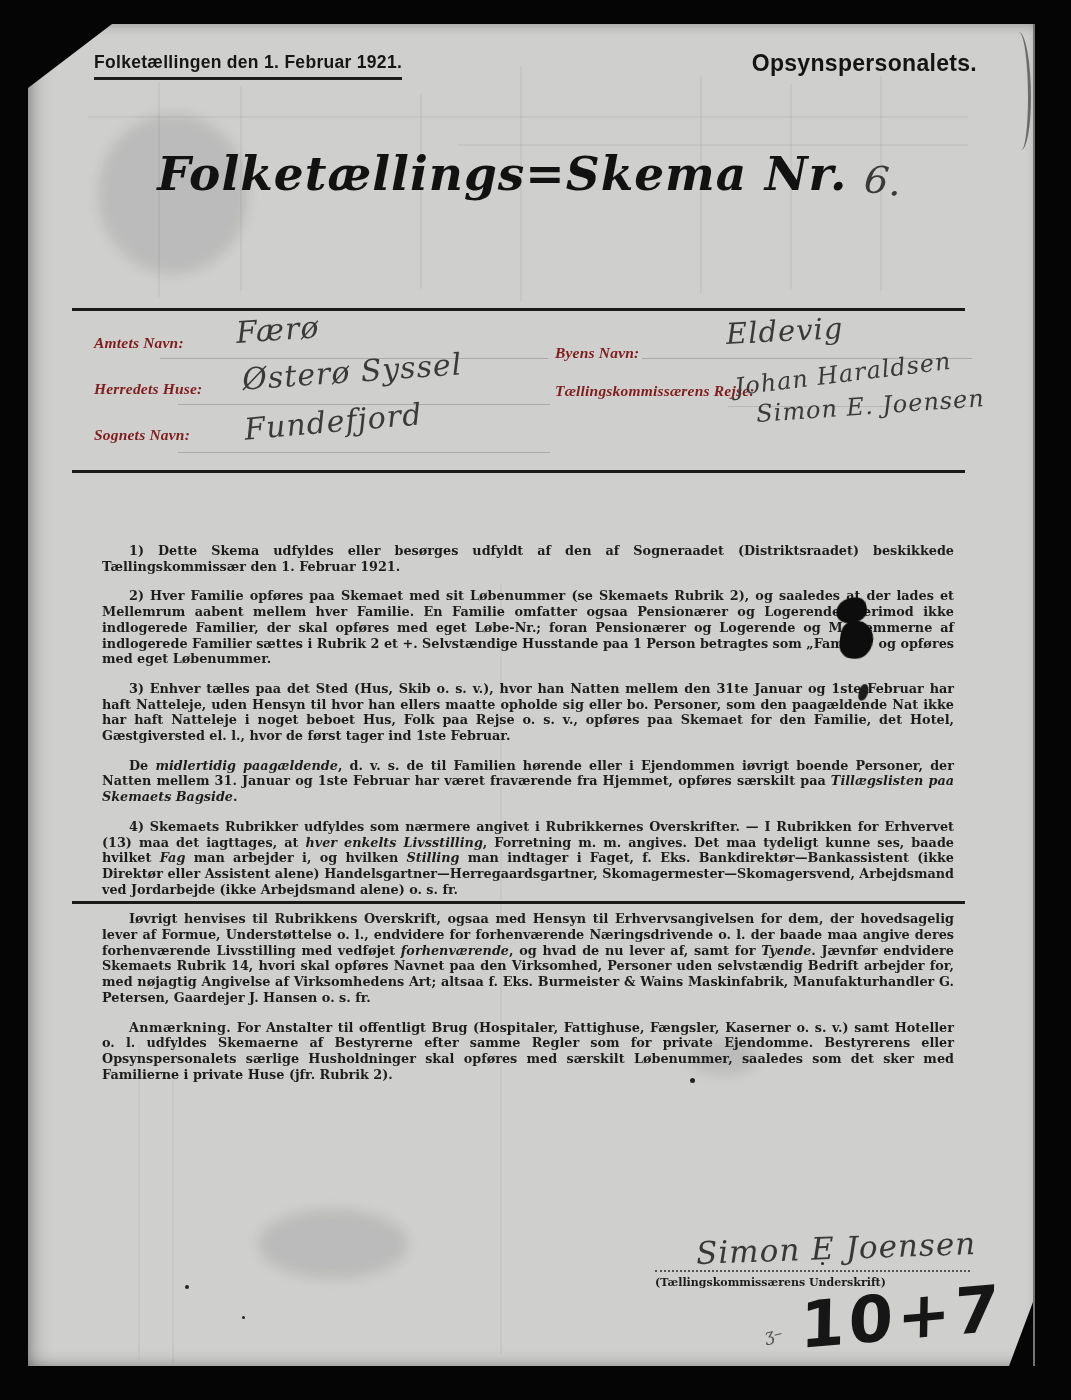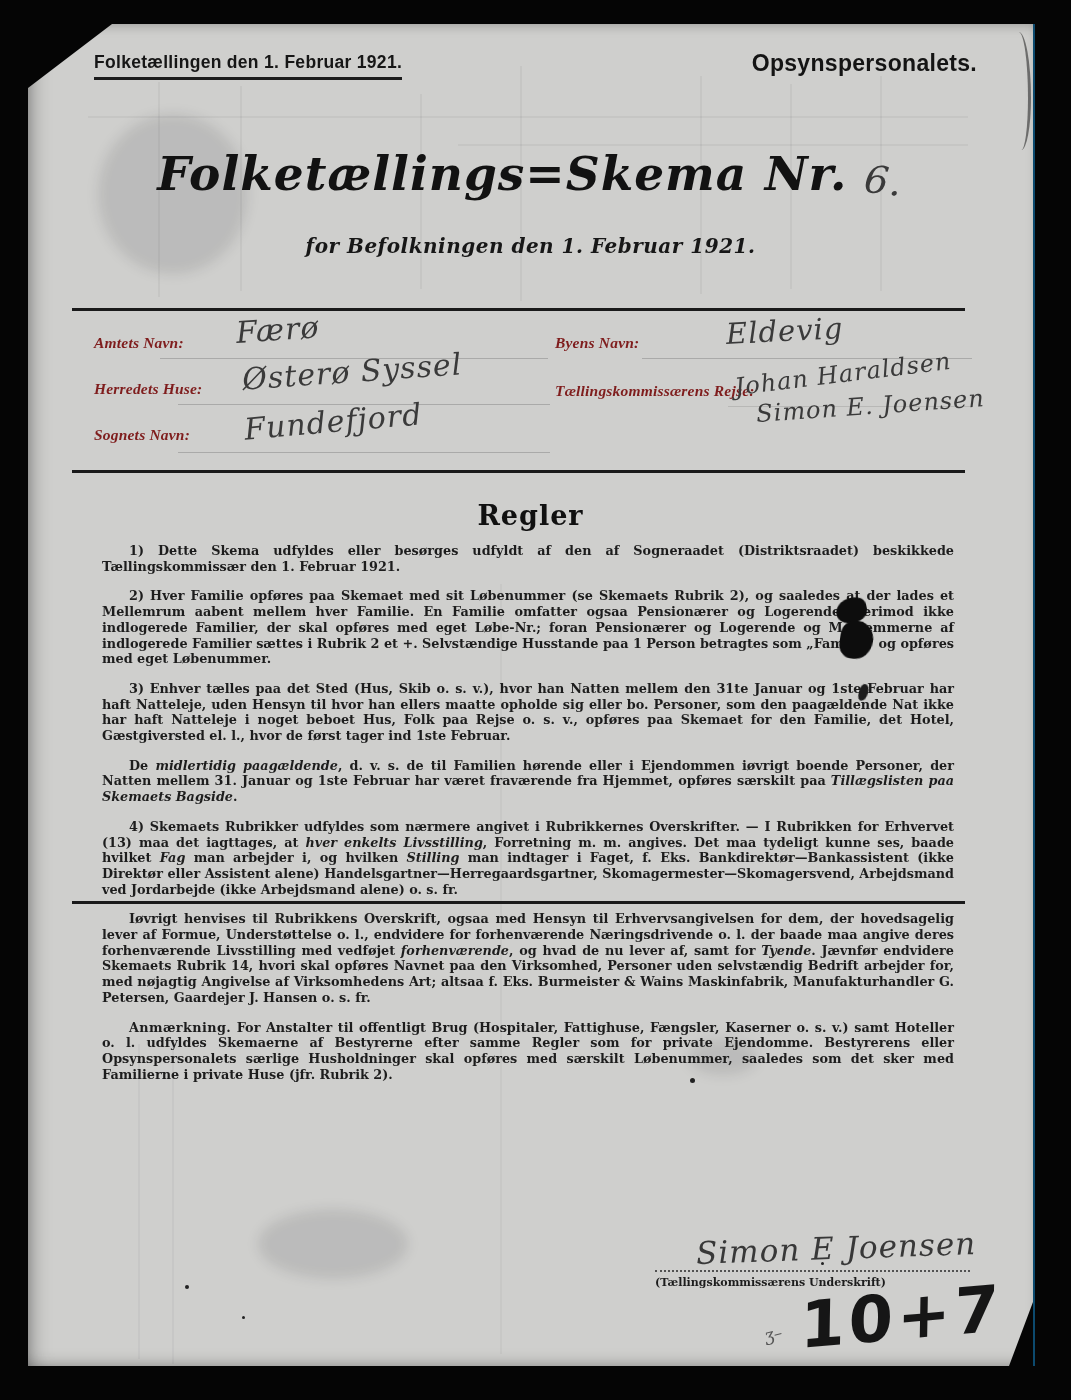--- a/index.html
+++ b/index.html
@@ -10,21 +10,21 @@
     font-family:"DejaVu Serif", serif;
   }
   
   #paper {
     position:absolute; left:28px; top:24px; width:1007px; height:1342px;
     background:
       radial-gradient(ellipse 600px 300px at 75% 88%, rgba(0,0,0,0.07), transparent 70%),
       radial-gradient(ellipse 500px 260px at 12% 10%, rgba(0,0,0,0.06), transparent 70%),
       linear-gradient(180deg,#d3d3d1 0%, #cecec c 30%, #d0d0ce 55%, #cbcbc9 80%, #c7c7c5 100%);
     background-color:#cfcfcd;
-    border-right:2px solid #0c4a6e;
+    border-right:2px solid #737373;
     box-shadow: inset 14px 0 22px -14px rgba(0,0,0,0.45), inset 0 -10px 18px -12px rgba(0,0,0,0.35), inset 0 8px 16px -12px rgba(0,0,0,0.4);
   }
   .abs { position:absolute; }
   
   .corner-tl { left:0; top:0; width:84px; height:64px; background:#050505;
     clip-path:polygon(0 0, 100% 0, 0 100%); }
   .corner-br { right:0; bottom:0; width:24px; height:64px; background:#050505;
     clip-path:polygon(100% 0, 100% 100%, 0 100%); }
   .curl-tr { right:2px; top:8px; width:22px; height:118px;
     border-right:3px solid rgba(30,30,30,0.55); border-radius:0 70% 55% 0; }
@@ -129,52 +129,46 @@
       <div class="abs smudge" style="left:230px;top:1185px;width:150px;height:70px;"></div>
       <div class="abs smudge" style="left:660px;top:1015px;width:70px;height:36px;"></div>
     </div>
 
     <div class="abs hdr-left">Folketællingen den 1. Februar 1921.</div>
     <div class="abs hdr-right">Opsynspersonalets.</div>
 
     <div class="abs title-row">
       <span class="title-main">Folketællings=Skema Nr.</span><span class="title-num hand">6.</span>
     </div>
-    <div class="abs subtitle-row">
-      <span class="subtitle">for Befolkningen den 1. Februar 1921.</span>
-    </div>
 
     <div class="abs hr hr1"></div>
 
     <div class="abs flabel" style="left:66px;top:310px;">Amtets Navn:</div>
     <div class="abs hand" style="left:208px;top:288px;font-size:30px;transform:rotate(-4deg);">Færø</div>
     <div class="abs fill-line" style="left:132px;top:334px;width:388px;"></div>
 
-    <div class="abs flabel" style="left:527px;top:310px;">Byens Navn:</div>
+    <div class="abs flabel" style="left:527px;top:320px;">Byens Navn:</div>
     <div class="abs hand" style="left:698px;top:290px;font-size:29px;transform:rotate(-3deg);">Eldevig</div>
     <div class="abs fill-line" style="left:614px;top:334px;width:330px;"></div>
 
     <div class="abs flabel" style="left:66px;top:356px;">Herredets Huse:</div>
     <div class="abs hand" style="left:214px;top:330px;font-size:30px;transform:rotate(-4deg);">Østerø Syssel</div>
     <div class="abs fill-line" style="left:150px;top:380px;width:372px;"></div>
 
     <div class="abs flabel" style="left:527px;top:358px;">Tællingskommissærens Rejse:</div>
     <div class="abs hand" style="left:706px;top:336px;font-size:24px;transform:rotate(-7deg);">Johan Haraldsen</div>
     <div class="abs hand" style="left:728px;top:368px;font-size:24px;transform:rotate(-4deg);">Simon E. Joensen</div>
     <div class="abs fill-line" style="left:700px;top:382px;width:244px;opacity:0.6;"></div>
 
     <div class="abs flabel" style="left:66px;top:402px;">Sognets Navn:</div>
     <div class="abs hand" style="left:216px;top:380px;font-size:30px;transform:rotate(-5deg);">Fundefjord</div>
     <div class="abs fill-line" style="left:150px;top:428px;width:372px;"></div>
 
     <div class="abs hr hr2"></div>
 
-    <div class="abs regler-row">
-      <span class="regler-h">Regler</span>
-    </div>
     <div class="abs rules">
         <p class="gap"><span>1) Dette Skema udfyldes eller besørges udfyldt af den af Sogneraadet (Distriktsraadet) beskikkede Tællingskommissær den 1. Februar 1921.</span></p>
         <p class="gap"><span>2) Hver Familie opføres paa Skemaet med sit Løbenummer (se Skemaets Rubrik 2), og saaledes at der lades et Mellemrum aabent mellem hver Familie. En Familie omfatter ogsaa Pensionærer og Logerende, derimod ikke indlogerede Familier, der skal opføres med eget Løbe-Nr.; foran Pensionærer og Logerende og Medlemmerne af indlogerede Familier sættes i Rubrik 2 et +. Selvstændige Husstande paa 1 Person betragtes som „Familie“ og opføres med eget Løbenummer.</span></p>
         <p class="gap"><span>3) Enhver tælles paa det Sted (Hus, Skib o. s. v.), hvor han Natten mellem den 31te Januar og 1ste Februar har haft Natteleje, uden Hensyn til hvor han ellers maatte opholde sig eller bo. Personer, som den paagældende Nat ikke har haft Natteleje i noget beboet Hus, Folk paa Rejse o. s. v., opføres paa Skemaet for den Familie, det Hotel, Gæstgiversted el. l., hvor de først tager ind 1ste Februar.</span></p>
         <p><span>De </span><span class="it">midlertidig paagældende</span><span>, d. v. s. de til Familien hørende eller i Ejendommen iøvrigt boende Personer, der Natten mellem 31. Januar og 1ste Februar har været fraværende fra Hjemmet, opføres særskilt paa </span><span class="it">Tillægslisten paa Skemaets Bagside</span><span>.</span></p>
         <p class="gap"><span>4) Skemaets Rubrikker udfyldes som nærmere angivet i Rubrikkernes Overskrifter. — I Rubrikken for Erhvervet (13) maa det iagttages, at </span><span class="it">hver enkelts Livsstilling</span><span>, Forretning m. m. angives. Det maa tydeligt kunne ses, baade hvilket </span><span class="it">Fag</span><span> man arbejder i, og hvilken </span><span class="it">Stilling</span><span> man indtager i Faget, f. Eks. Bankdirektør—Bankassistent (ikke Direktør eller Assistent alene) Handelsgartner—Herregaardsgartner, Skomagermester—Skomagersvend, Arbejdsmand ved Jordarbejde (ikke Arbejdsmand alene) o. s. fr.</span></p>
         <p><span>Iøvrigt henvises til Rubrikkens Overskrift, ogsaa med Hensyn til Erhvervsangivelsen for dem, der hovedsagelig lever af Formue, Understøttelse o. l., endvidere for forhenværende Næringsdrivende o. l. der baade maa angive deres forhenværende Livsstilling med vedføjet </span><span class="it">forhenværende</span><span>, og hvad de nu lever af, samt for </span><span class="it">Tyende</span><span>.  Jævnfør endvidere Skemaets Rubrik 14, hvori skal opføres Navnet paa den Virksomhed, Personer uden selvstændig Bedrift arbejder for, med nøjagtig Angivelse af Virksomhedens Art; altsaa f. Eks. Burmeister &amp; Wains Maskinfabrik, Manufakturhandler G. Petersen, Gaardejer J. Hansen o. s. fr.</span></p>
         <p><span class="bd">Anmærkning.</span><span>  For Anstalter til offentligt Brug (Hospitaler, Fattighuse, Fængsler, Kaserner o. s. v.) samt Hoteller o. l. udfyldes Skemaerne af Bestyrerne efter samme Regler som for private Ejendomme.  Bestyrerens eller Opsynspersonalets særlige Husholdninger skal opføres med særskilt Løbenummer, saaledes som det sker med Familierne i private Huse (jfr. Rubrik 2).</span></p>
       </div>
 

